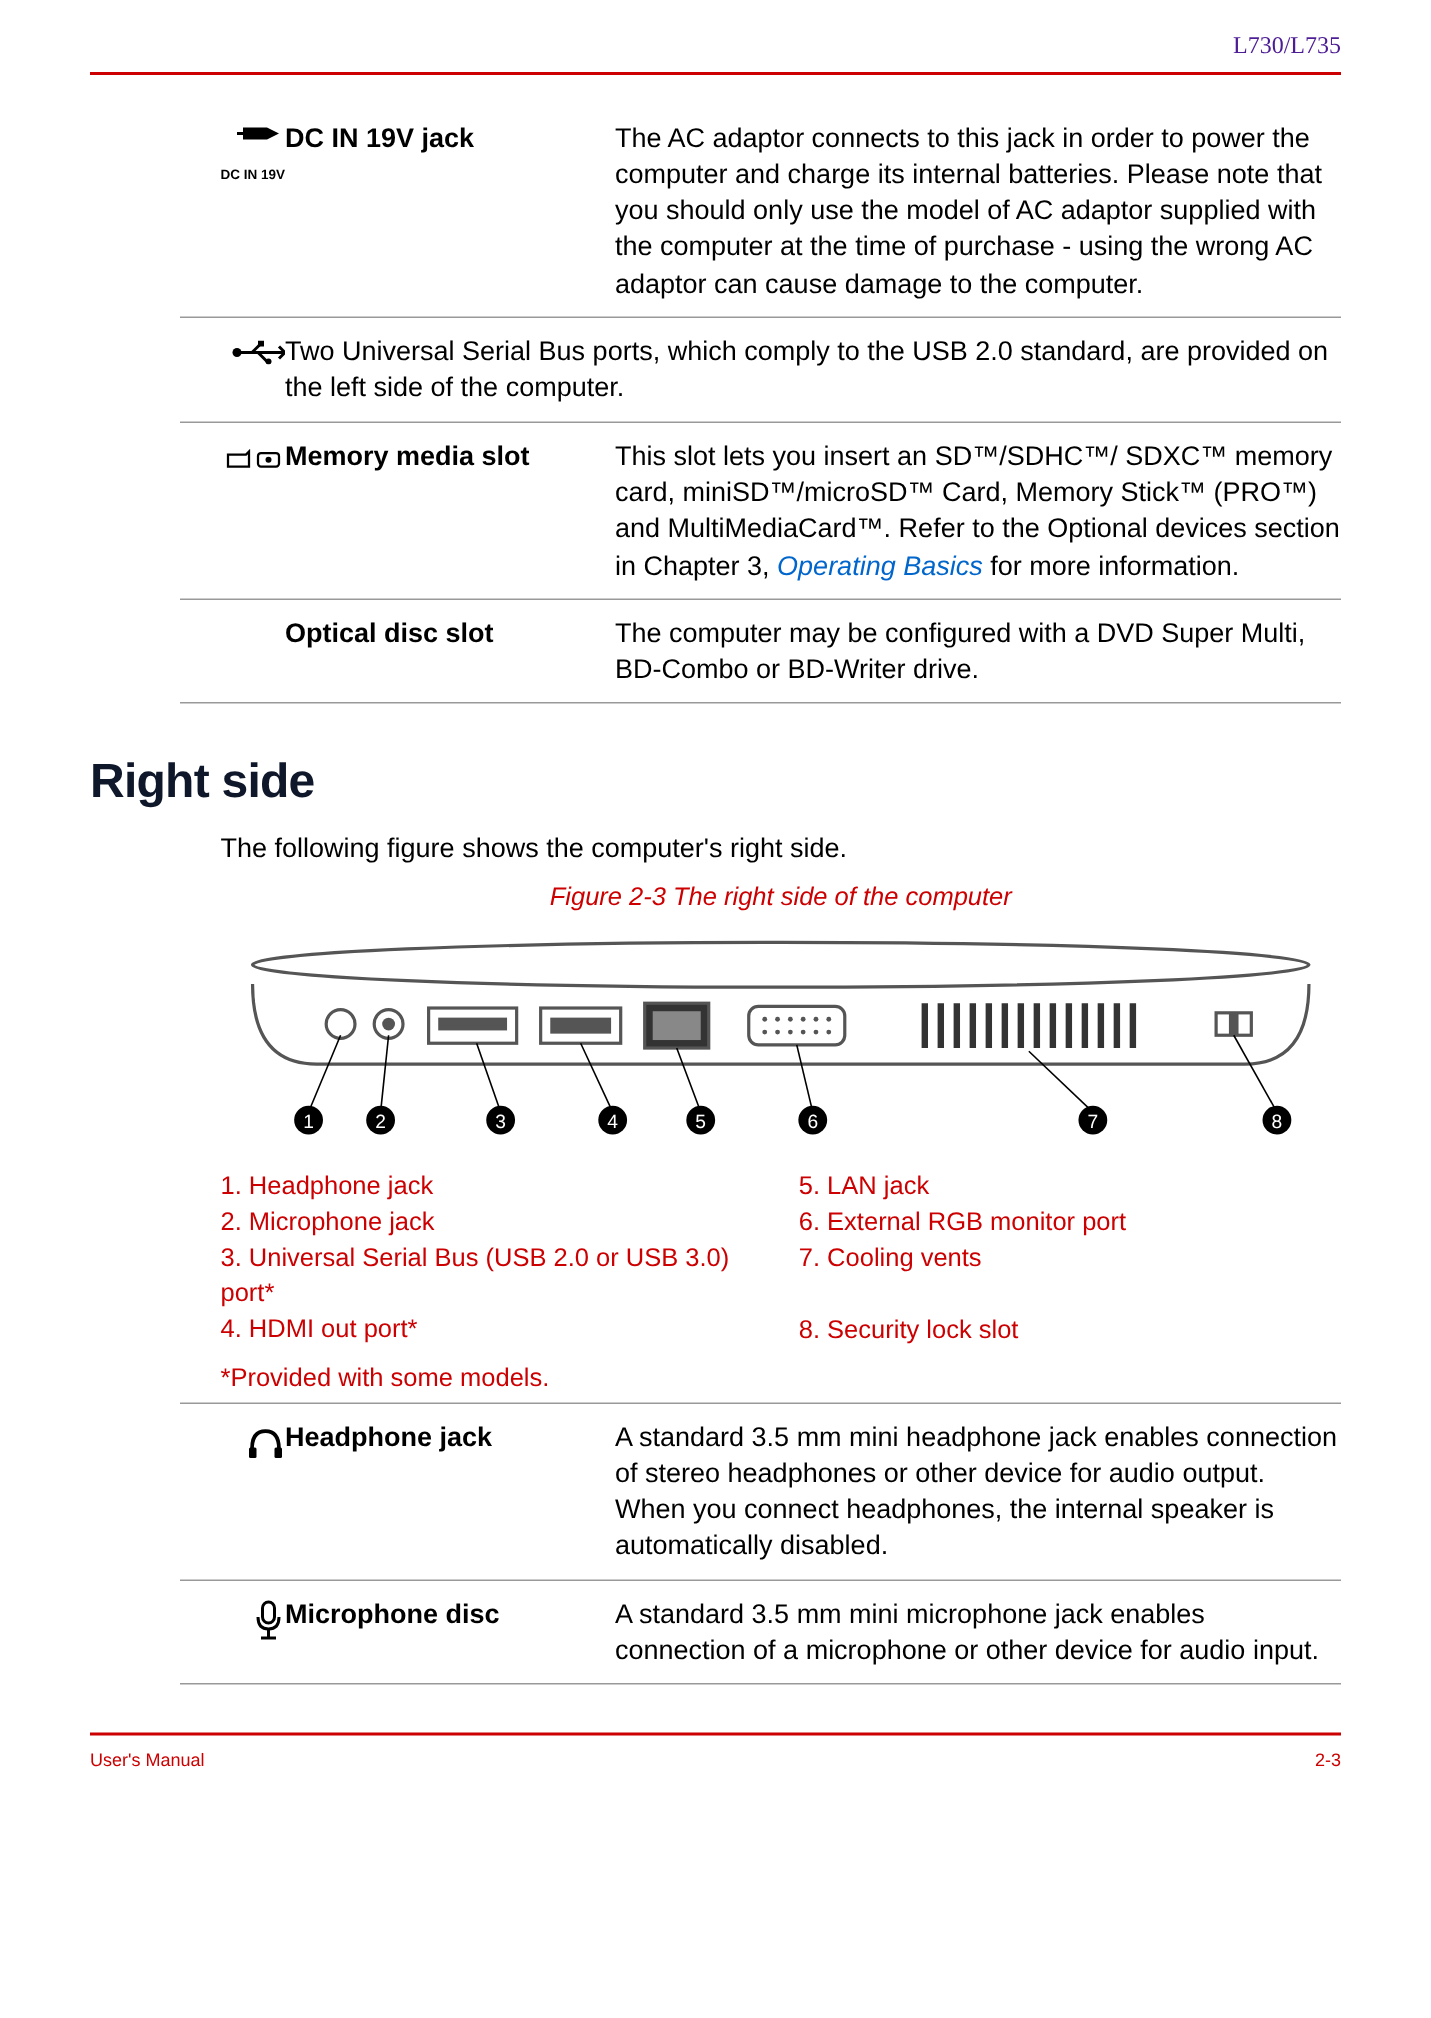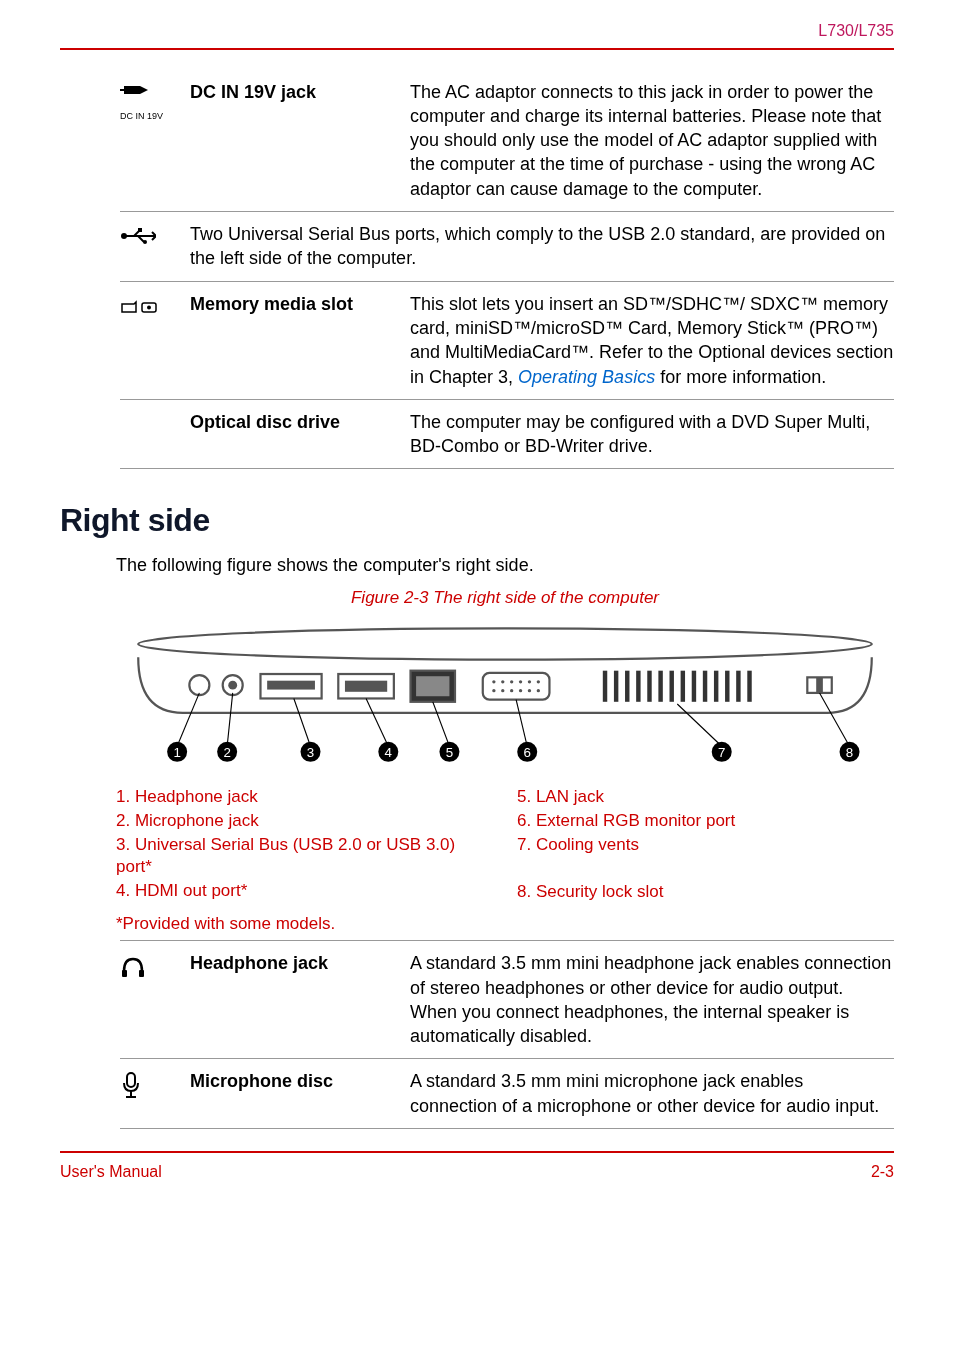--- a/index.html
+++ b/index.html
@@ -8,41 +8,43 @@
       font-size: 18px;
       color: #000;
       background: #fff;
       width: 954px;
       margin: 0 auto;
       padding: 20px 60px 20px 60px;
       line-height: 1.35;
     }
     .header-bar {
       text-align: right;
-      color: #be185d;
+      color: #4c1d95;
       font-size: 16px;
       padding-bottom: 6px;
       border-bottom: 2px solid #c00;
       margin-bottom: 20px;
+      font-family: Liberation Serif, serif;
     }
     .def-table {
       margin-left: 60px;
     }
     .def-row {
       display: flex;
       border-bottom: 1px solid #999;
       padding: 10px 0;
     }
     .def-row:first-child { border-top: none; }
     .def-icon {
       width: 70px;
       flex-shrink: 0;
       font-size: 20px;
       padding-top: 2px;
-      text-align: left;
+      text-align: right;
+      font-weight: bold;
     }
     .def-icon .sub { font-size: 9px; display:block; margin-top:1px; }
     .def-term {
       width: 220px;
       flex-shrink: 0;
       font-weight: bold;
       padding-right: 10px;
     }
     .def-desc {
       flex: 1;
@@ -50,21 +52,21 @@
     .def-desc a { color: #0066cc; font-style: italic; text-decoration: none; }
     h2.section {
       font-family: Arial, Helvetica, sans-serif;
       font-weight: 900;
       color: #0f172a;
       font-size: 32px;
       margin: 30px 0 10px 0;
       letter-spacing: -0.5px;
     }
     .body-indent {
-      margin-left: 56px;
+      margin-left: 87px;
     }
     .fig-caption {
       color: #c00;
       font-style: italic;
       text-align: center;
       margin: 10px 0 14px 0;
       font-size: 17px;
     }
     .diagram {
       margin: 0 0 10px 0;
@@ -81,26 +83,26 @@
       color: #c00;
       font-size: 17px;
       margin: 8px 0 4px 0;
     }
     .def-table2 {
       margin-left: 60px;
       border-top: 1px solid #999;
     }
     .footer {
       border-top: 2px solid #c00;
-      margin-top: 22px;
+      margin-top: 32px;
       padding-top: 8px;
       display: flex;
       justify-content: space-between;
       color: #c00;
-      font-size: 16px;
+      font-size: 12px;
       text-align: center;
     }
     svg.diag { width: 100%; height: auto; }
   </style>
 </head>
 <body>
 
 <div class="header-bar">L730/L735</div>
 
 <div class="def-table">
@@ -142,21 +144,21 @@
         </svg>
     </div>
     <div class="def-term">Memory media slot</div>
     <div class="def-desc">
       <span>This slot lets you insert an SD™/SDHC™/ SDXC™ memory card, miniSD™/microSD™ Card, Memory Stick™ (PRO™) and MultiMediaCard™. Refer to the Optional devices section in Chapter 3, </span><a href="#">Operating Basics</a><span> for more information.</span>
     </div>
   </div>
 
   <div class="def-row">
     <div class="def-icon"></div>
-    <div class="def-term">Optical disc drive</div>
+    <div class="def-term">Optical disc slot</div>
     <div class="def-desc">The computer may be configured with a DVD Super Multi, BD-Combo or BD-Writer drive.</div>
   </div>
 
 </div>
 
 <h2 class="section">Right side</h2>
 
 <div class="body-indent">
   <p>The following figure shows the computer's right side.</p>
   <p class="fig-caption">Figure 2-3 The right side of the computer</p>

